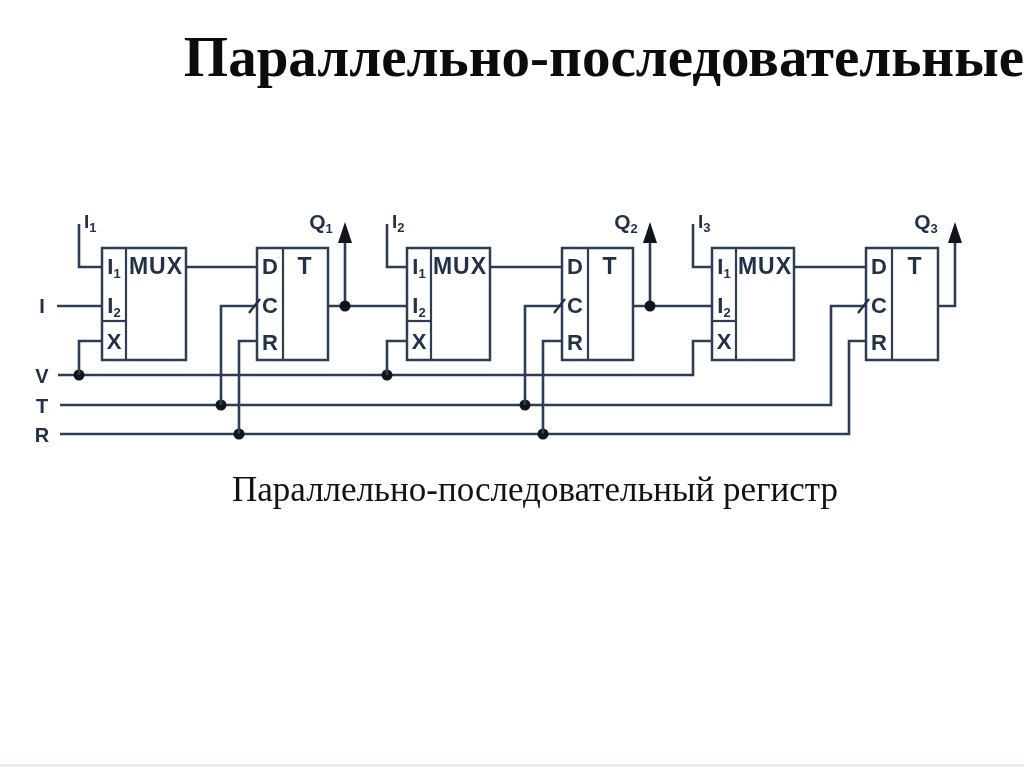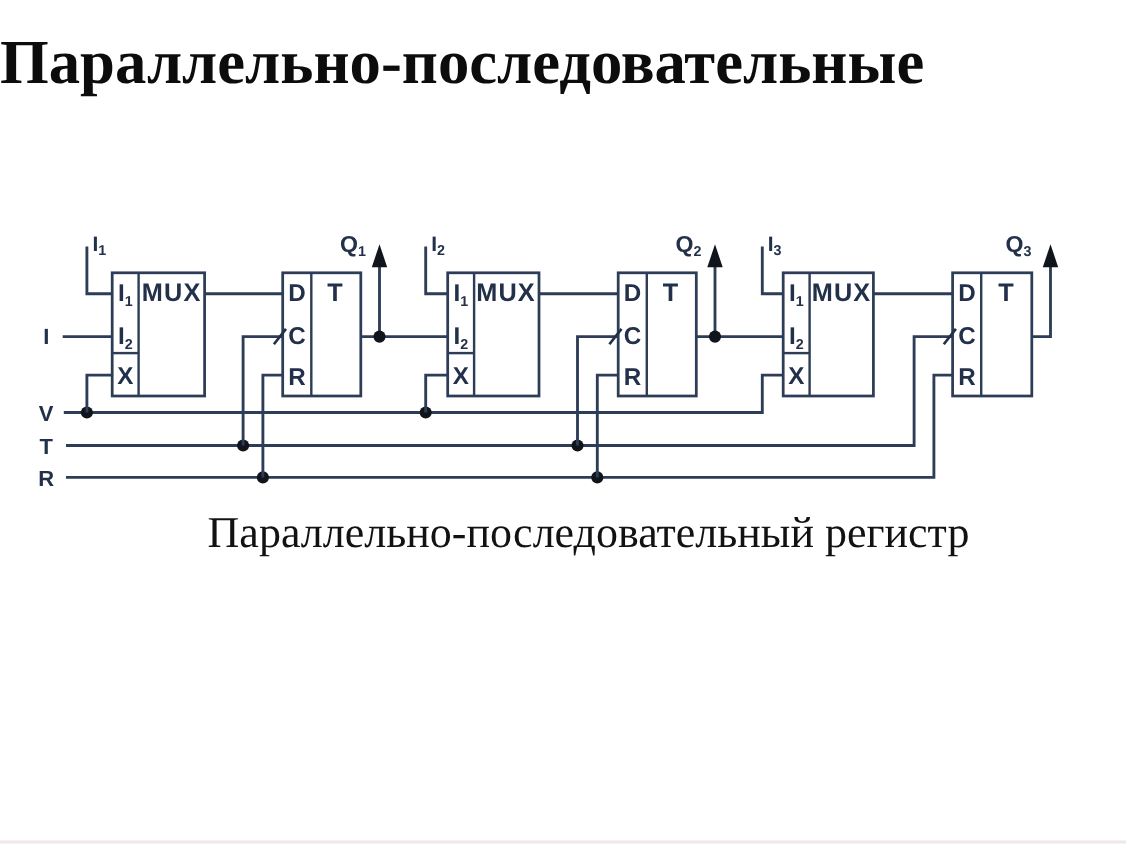--- a/index.html
+++ b/index.html
@@ -8,26 +8,26 @@
     --arrow:#10151c; --bottom-edge:#efe7ea;
   }
   html,body{margin:0;padding:0;}
   .slide{
     position:relative; width:1024px; height:767px;
     background:var(--background); overflow:hidden;
     font-family:"Liberation Serif", serif;
   }
   .title{
     position:absolute; top:22px; left:0; width:1024px;
-    text-align:left; font-weight:bold; font-size:57px; line-height:70px;
+    text-align:right; font-weight:bold; font-size:57px; line-height:70px;
     color:var(--title-text); letter-spacing:0px; margin:0;
   }
   .caption{
-    position:absolute; top:460px; left:46px; width:978px;
-    text-align:center; font-size:40px; font-weight:normal; color:#121212;
+    position:absolute; top:470px; left:46px; width:978px;
+    text-align:center; font-size:35px; font-weight:normal; color:#121212;
   }
   .diagram-svg{position:absolute; left:0; top:0;}
   .bottom-edge{
     position:absolute; left:0; bottom:0; width:1024px; height:3px;
     background:var(--bottom-edge);
   }
   
   .wire{fill:none; stroke:var(--wire); stroke-width:2.6;}
   .block{fill:#ffffff; stroke:var(--block-border); stroke-width:2.5;}
   .bline{stroke:var(--block-border); stroke-width:2.2;}

